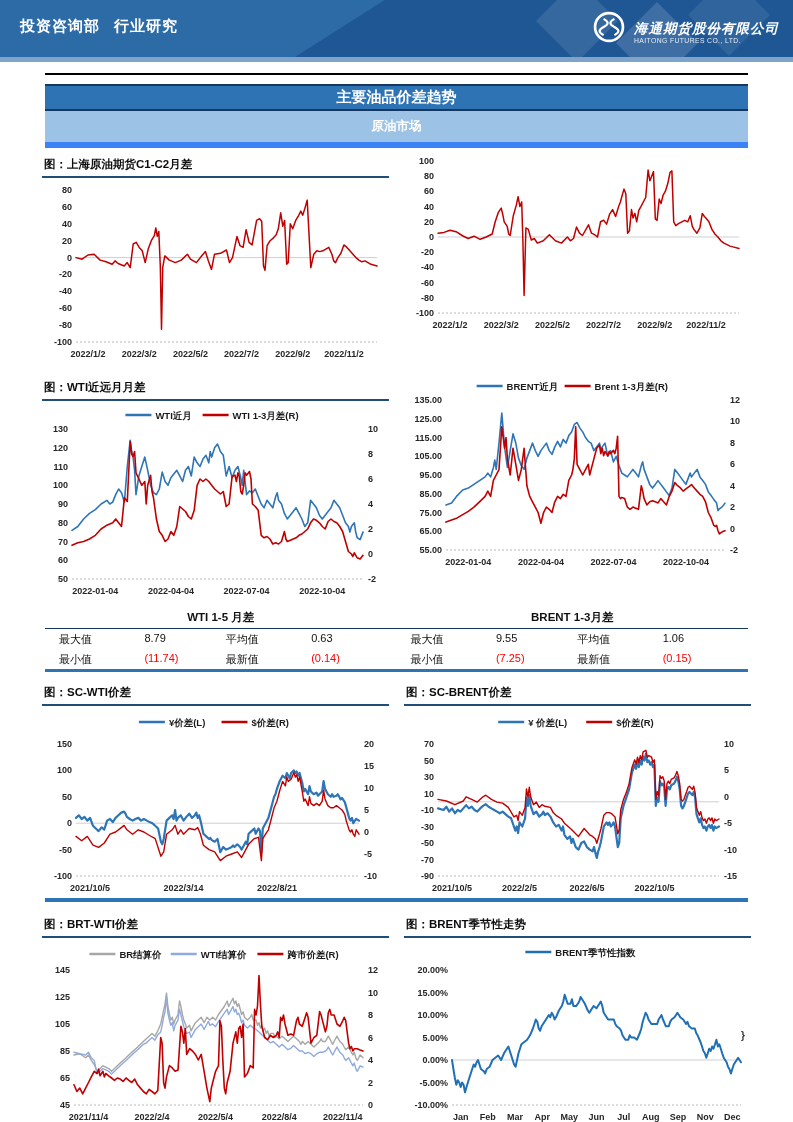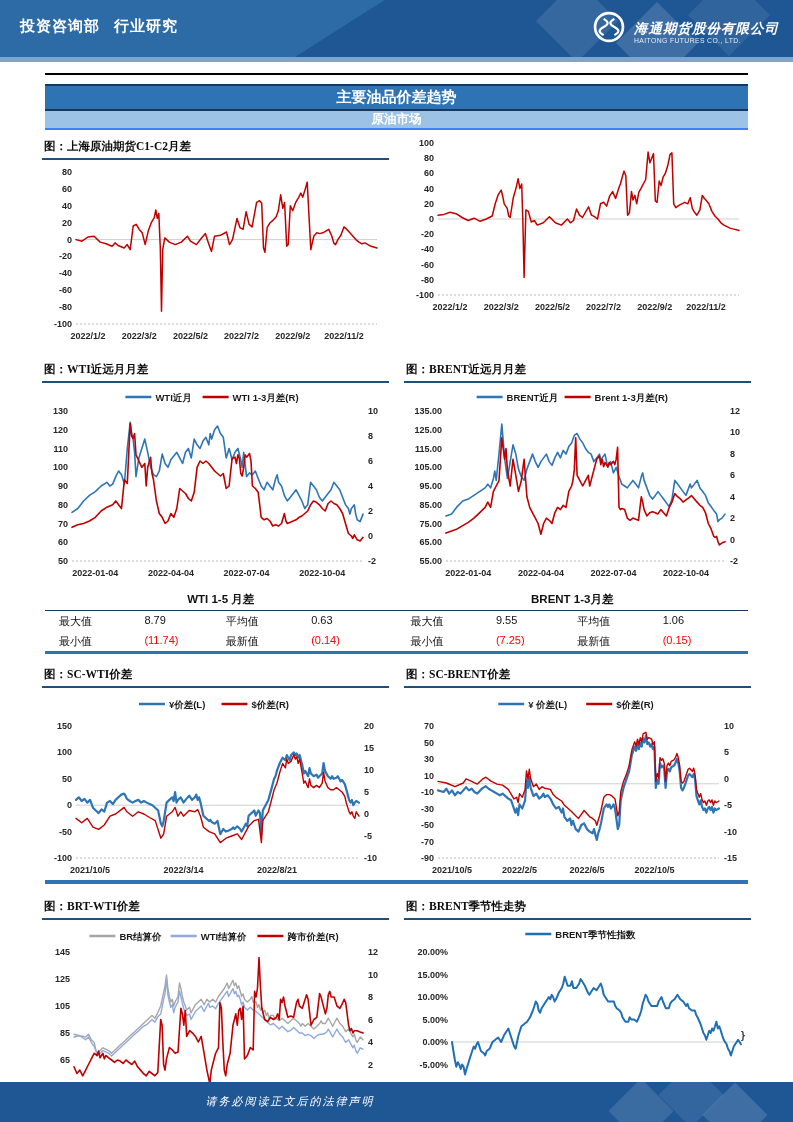--- a/index.html
+++ b/index.html
@@ -17,30 +17,30 @@
   .hdr-title{position:absolute;left:20px;top:17px;color:#fff;font-size:15px;font-weight:bold;letter-spacing:1px;}
   .hdr-title .gap{display:inline-block;width:14px;}
   .logo{position:absolute;right:14px;top:9px;display:flex;align-items:flex-end;}
   .logo svg{margin-right:7px;}
   .logo-cn{color:#fff;font-size:13.5px;font-weight:bold;font-style:italic;letter-spacing:1px;line-height:15px;}
   .logo-en{color:#e8eef5;font-size:6.8px;letter-spacing:.4px;line-height:9px;}
   
   .rule1{height:2px;background:#000;margin:11px 45px 9px;}
   .titlebar1{margin:0 45px;background:#2e74b5;border-top:2px solid #17375e;border-bottom:2px solid #17375e;
              color:#fff;text-align:center;font-weight:bold;font-size:15px;padding:2px 0;}
-  .titlebar2{margin:0 45px;background:#9cc2e5;border-bottom:2px solid #3b82f6;
-             color:#fff;text-align:center;font-weight:bold;font-size:12.5px;padding:0 0;}
+  .titlebar2{margin:0 45px;background:#9cc2e5;border-bottom:6px solid #3b82f6;
+             color:#fff;text-align:center;font-weight:bold;font-size:12.5px;padding:7px 0;}
   
   .charts{margin:0 42px;display:grid;grid-template-columns:1fr 1fr;column-gap:15px;}
   .row1{margin-top:3px;}
   .row2{margin-top:12px;}
   .row3{margin-top:7px;}
   .row4{margin-top:9px;}
   .ctitle{font-size:11.5px;font-weight:bold;color:#0d0d0d;border-bottom:2px solid #1f4e79;
-          padding:6px 2px 4px;margin-bottom:2px;white-space:nowrap;font-family:Liberation Serif, serif;}
+          padding:6px 2px 4px;margin-bottom:2px;white-space:nowrap;}
   .plot{width:347px;}
   .plot svg{display:block;}
   .tk{font-size:9px;font-weight:bold;fill:#262626;}
   .lg{font-size:9.5px;font-weight:bold;fill:#1a1a1a;}
   
   .stats{margin:9px 45px 0;display:flex;border-bottom:3px solid #2e74b5;}
   .sgroup{flex:1;}
   .gtitle{text-align:center;font-weight:bold;font-size:11.5px;border-bottom:1.5px solid #17375e;padding:2px 0 3px;}
   .srow{display:grid;grid-template-columns:1.05fr 1fr 1.05fr 1fr;font-size:11px;padding:3px 4px 2px 14px;}
   .srow .val{text-align:left;}
@@ -170,21 +170,20 @@
             <polyline points="30.0,127.3 35.8,123.5 41.6,116.0 47.5,110.4 53.3,106.6 59.1,101.0 64.9,97.3 67.8,101.0 70.7,99.1 73.7,91.6 76.6,86.0 79.5,89.8 82.4,99.1 85.3,63.5 88.2,37.2 89.7,48.5 91.1,54.1 92.6,67.3 94.0,91.6 96.9,72.9 99.8,63.5 102.8,54.1 105.7,67.3 108.6,82.3 111.5,89.8 114.4,91.6 117.3,86.0 120.2,69.1 123.1,78.5 126.0,82.3 128.9,74.8 131.8,71.0 134.8,67.3 137.7,72.9 140.6,78.5 143.5,67.3 146.4,63.5 149.3,72.9 152.2,54.1 155.1,59.8 158.0,63.5 161.0,56.0 163.9,52.3 166.8,59.8 168.2,48.5 169.7,54.1 172.6,44.8 175.5,41.0 178.4,48.5 181.3,52.3 184.2,72.9 187.1,63.5 190.1,74.8 193.0,67.3 195.9,63.5 198.8,74.8 200.2,82.3 201.7,67.3 204.6,91.6 207.5,87.9 210.4,89.8 213.3,86.0 216.2,93.5 219.2,101.0 222.1,104.8 225.0,97.3 227.9,101.0 230.8,104.8 233.7,93.5 235.2,89.8 236.6,97.3 239.5,101.0 242.4,110.4 245.3,116.0 248.3,112.3 251.2,108.5 254.1,104.8 257.0,110.4 259.9,116.0 262.8,123.5 265.7,119.8 268.6,97.3 271.5,101.0 274.4,104.8 277.4,112.3 280.3,116.0 283.2,112.3 286.1,108.5 289.0,104.8 291.9,97.3 294.8,101.0 297.7,104.8 300.6,112.3 303.5,119.8 306.4,123.5 307.9,129.1 309.4,123.5 312.3,119.8 313.7,129.1 315.2,134.8 318.1,136.6 321.0,129.1" fill="none" stroke="#2E75B6" stroke-width="1.6" stroke-linejoin="round" stroke-linecap="round"></polyline>
             <polyline points="30.0,142.3 35.8,139.8 41.6,138.5 47.5,136.0 53.3,132.3 59.1,126.0 64.9,122.2 70.7,119.8 73.7,116.0 76.6,119.8 79.5,123.5 82.4,94.8 85.3,98.5 88.2,38.5 89.7,51.0 91.1,53.5 92.6,48.5 94.0,69.8 96.9,76.0 99.8,82.3 102.8,78.5 104.2,101.0 105.7,82.3 108.6,72.2 110.0,88.5 111.5,94.8 114.4,116.0 117.3,128.5 120.2,132.3 123.1,138.5 126.0,136.0 128.9,128.5 131.8,132.3 134.8,123.5 137.7,103.5 140.6,106.0 143.5,108.5 146.4,113.5 149.3,116.0 152.2,107.3 155.1,82.3 158.0,76.0 161.0,78.5 163.9,76.0 166.8,78.5 169.7,82.3 172.6,86.0 175.5,88.5 178.4,91.0 181.3,88.5 184.2,103.5 187.1,101.0 190.1,73.5 193.0,72.2 194.4,78.5 195.9,69.8 197.3,73.5 198.8,88.5 200.2,91.0 201.7,82.3 203.1,69.8 204.6,72.2 207.5,68.5 209.0,76.0 210.4,101.0 213.3,103.5 216.2,107.3 219.2,132.3 222.1,134.8 225.0,133.5 227.9,136.0 230.8,141.0 233.7,139.8 236.6,141.0 239.5,138.5 242.4,128.5 243.9,136.0 245.3,138.5 248.3,137.3 251.2,136.0 254.1,134.8 257.0,132.3 259.9,131.0 262.8,128.5 265.7,126.0 268.6,119.8 271.5,116.0 274.4,117.3 277.4,119.8 280.3,123.5 283.2,126.0 286.1,118.5 289.0,116.0 291.9,118.5 294.8,119.8 297.7,123.5 300.6,128.5 303.5,138.5 306.4,148.5 309.4,151.0 310.8,153.5 312.3,149.8 315.2,154.8 318.1,156.0 321.0,152.3" fill="none" stroke="#C00000" stroke-width="1.6" stroke-linejoin="round" stroke-linecap="round"></polyline>
             <line x1="83.4" y1="12" x2="109.4" y2="12" stroke="#2E75B6" stroke-width="2.5"></line>
             <text x="113.4" y="15.5" class="lg">WTI近月</text>
             <line x1="160.6" y1="12" x2="186.6" y2="12" stroke="#C00000" stroke-width="2.5"></line>
             <text x="190.6" y="15.5" class="lg">WTI 1-3月差(R)</text>
           </svg>
         </div>
     </div>
     <div class="cell">
-      <div class="ctitle">图：BRENT近远月月差</div>
       <div class="plot">
           <svg viewBox="0 0 347 196" width="347" height="196">
             <line x1="42" y1="176.0" x2="321" y2="176.0" stroke="#b8b8b8" stroke-width="1" stroke-dasharray="2,2"></line>
             <text x="38" y="29.0" text-anchor="end" class="tk">135.00</text>
             <text x="38" y="47.8" text-anchor="end" class="tk">125.00</text>
             <text x="38" y="66.5" text-anchor="end" class="tk">115.00</text>
             <text x="38" y="85.3" text-anchor="end" class="tk">105.00</text>
             <text x="38" y="104.0" text-anchor="end" class="tk">95.00</text>
             <text x="38" y="122.8" text-anchor="end" class="tk">85.00</text>
             <text x="38" y="141.5" text-anchor="end" class="tk">75.00</text>
@@ -379,20 +378,14 @@
             <polyline points="48.0,120.0 49.4,129.0 50.9,138.0 52.3,144.8 53.8,140.3 55.2,142.5 56.7,147.0 58.1,142.5 59.6,144.8 61.0,152.4 62.5,147.0 63.9,142.5 65.3,138.0 68.2,129.0 69.7,124.5 71.1,126.8 72.6,122.3 74.0,120.0 76.9,129.0 79.8,131.3 81.2,133.5 82.7,129.0 85.6,126.8 88.5,120.0 91.3,117.8 94.2,115.5 97.1,120.0 100.0,113.3 102.9,108.7 104.4,106.5 105.8,111.0 108.7,120.0 110.1,124.5 111.6,126.8 114.5,113.3 117.4,104.3 120.3,102.0 123.1,99.7 126.0,95.3 128.9,88.5 130.4,84.0 131.8,79.5 133.3,81.8 134.7,88.5 136.1,90.8 137.6,86.3 140.5,81.8 143.4,77.3 144.8,75.0 146.3,77.3 147.7,72.8 149.1,75.0 150.6,79.5 152.0,77.3 154.9,70.5 157.8,66.0 159.3,61.5 160.7,54.8 162.2,59.3 163.6,63.8 166.5,63.8 167.9,59.3 169.4,66.0 172.3,66.0 175.2,61.5 176.6,57.0 178.1,59.3 180.9,63.8 183.8,70.5 185.3,72.8 186.7,70.5 189.6,66.0 192.5,68.3 195.4,63.8 196.8,61.5 198.3,66.0 199.7,72.8 201.2,75.0 204.1,79.5 207.0,79.5 209.8,79.5 211.3,84.0 212.7,86.3 215.6,88.5 217.1,90.8 218.5,95.3 221.4,99.7 224.3,99.7 225.7,95.3 227.2,97.5 230.1,97.5 233.0,99.7 235.8,93.0 237.3,88.5 238.7,81.8 240.2,77.3 241.6,72.8 243.1,75.0 244.5,79.5 247.4,84.0 250.3,84.0 253.2,84.0 254.6,79.5 256.1,77.3 257.5,75.0 259.0,79.5 261.9,86.3 264.8,86.3 266.2,81.8 267.6,79.5 270.5,77.3 272.0,75.0 273.4,72.8 276.3,77.3 279.2,79.5 282.1,84.0 283.5,81.8 285.0,86.3 287.9,88.5 290.8,88.5 292.2,93.0 293.6,95.3 296.5,102.0 298.0,106.5 299.4,111.0 300.9,113.3 302.3,117.8 303.8,113.3 305.2,108.7 306.7,111.0 308.1,106.5 309.5,108.7 311.0,104.3 312.4,99.7 313.9,106.5 315.3,104.3 316.8,108.7 318.2,113.3 319.7,117.8 321.1,120.0 322.6,122.3 324.0,126.8 325.4,129.0 326.9,133.5 328.3,129.0 329.8,124.5 331.2,122.3 332.7,120.0 334.1,117.8 337.0,122.3" fill="none" stroke="#1F6FB5" stroke-width="2" stroke-linejoin="round" stroke-linecap="round"></polyline>
             <line x1="121.3" y1="12" x2="147.3" y2="12" stroke="#1F6FB5" stroke-width="2.5"></line>
             <text x="151.3" y="15.5" class="lg">BRENT季节性指数</text>
           </svg>
         </div>
     </div>
   </div>
 
   <span class="artifact">}</span>
 
-  <div class="footer">
-    <div class="ftr-d1"></div>
-    <div class="ftr-d2"></div>
-    <div class="ftr-d3"></div>
-    <div class="ftr-text">请务必阅读正文后的法律声明</div>
-  </div>
 
 </div>
 
 </body></html>

